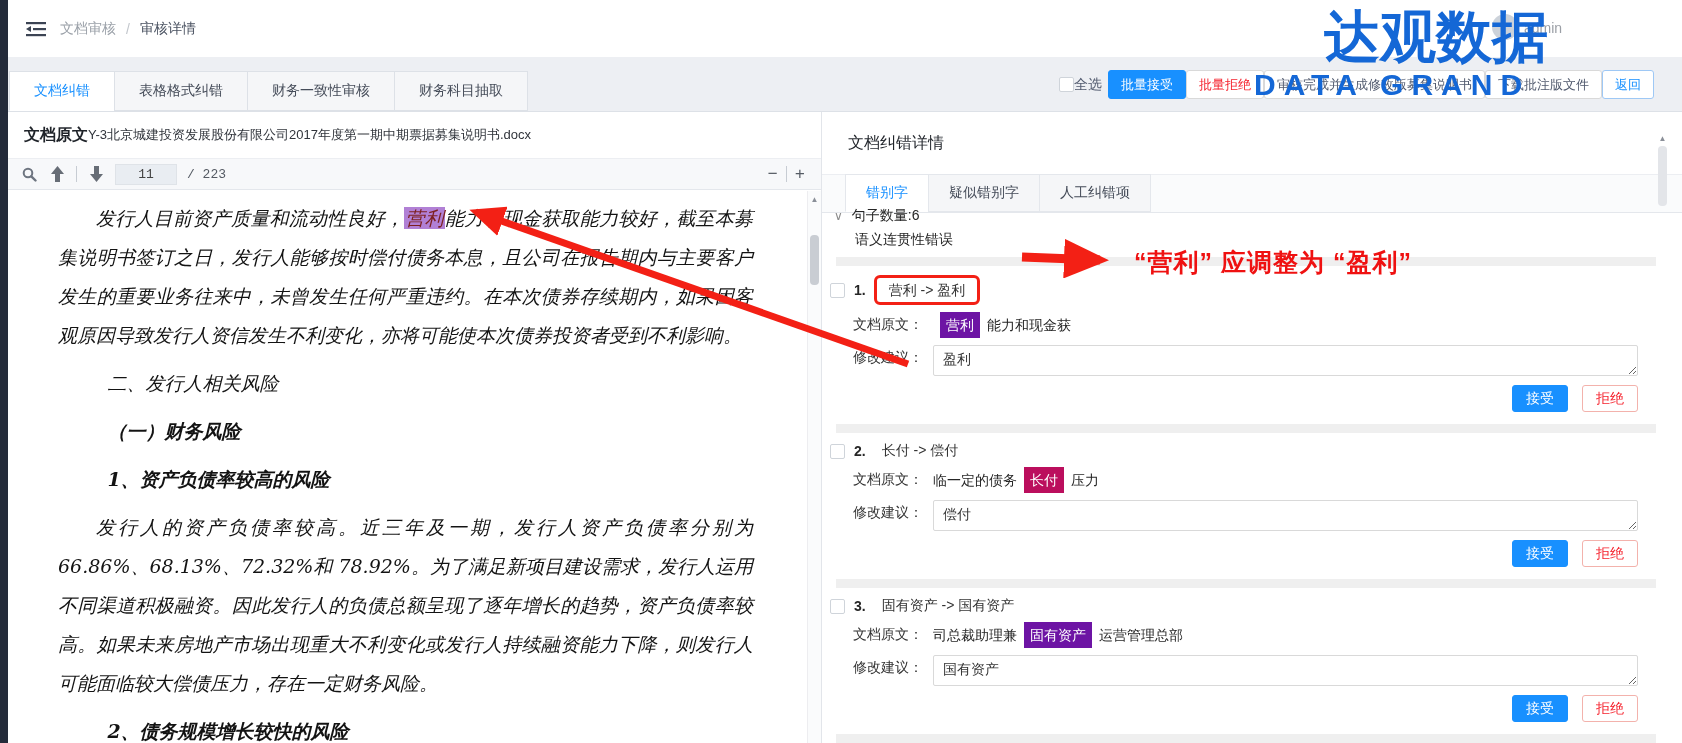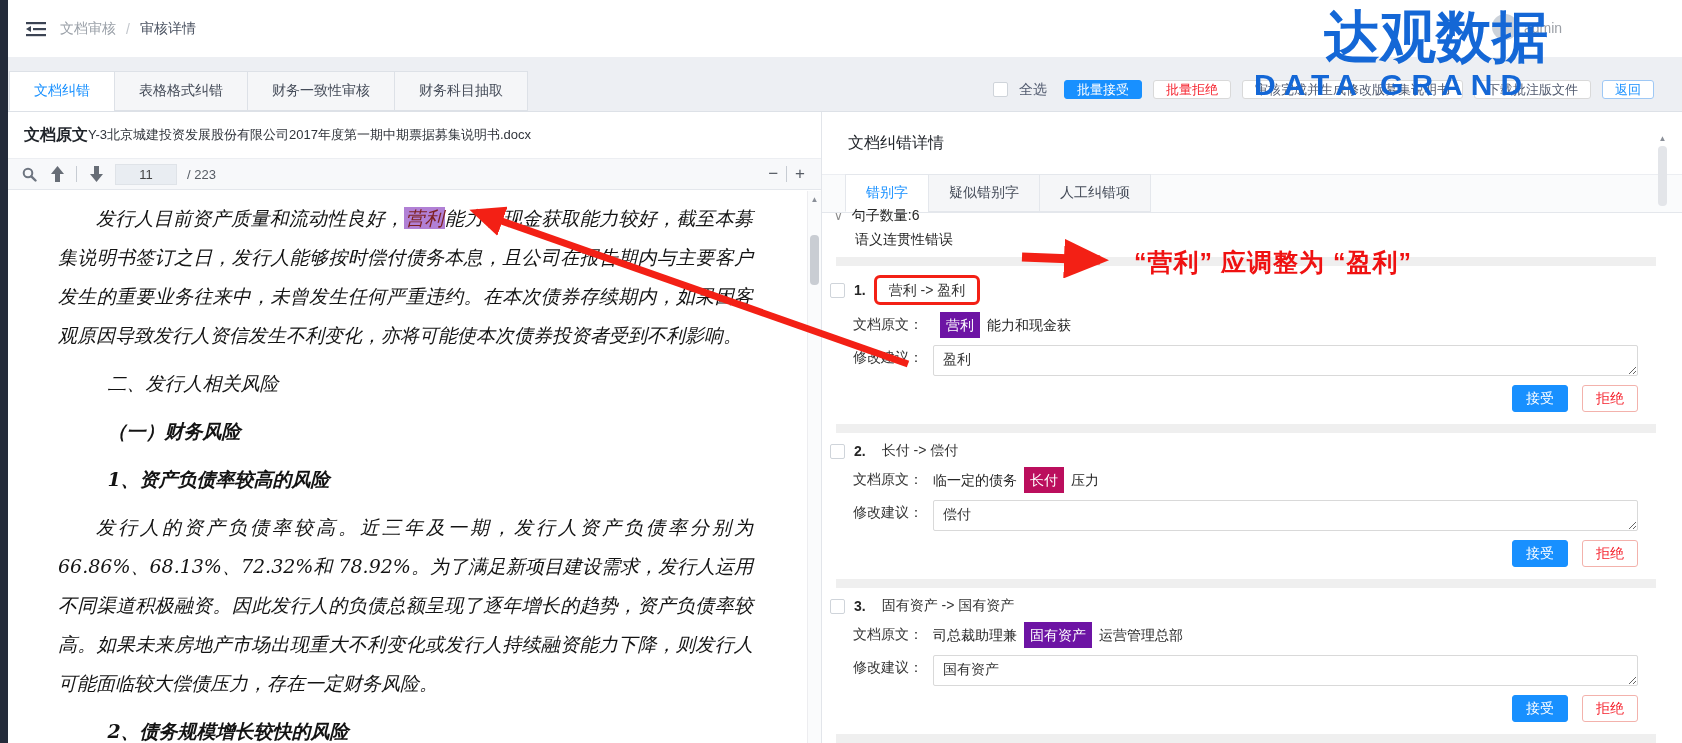--- a/index.html
+++ b/index.html
@@ -29,41 +29,41 @@
              letter-spacing:8px; color:#1467d6; z-index:60; pointer-events:none; white-space:nowrap; }
 
   
   .tabbar { position:absolute; left:8px; right:0; top:57px; height:55px; background:#edeff3;
             border-bottom:1px solid #dde1e7; display:flex; align-items:flex-end; padding-left:2px; z-index:4;}
   .mtabs { display:flex; align-items:flex-end;margin-top:8px; }
   .mtab { height:40px; padding:0 24px; display:flex; align-items:center; font-size:14px;
           color:#454c59; background:#f5f6f8; border:1px solid #dde1e7; margin-left:-1px;
           cursor:pointer; white-space:nowrap; }
   .mtab.active { background:#fff; color:#1890ff; border-bottom-color:#fff; }
-  .tb-actions { margin-left:auto; display:flex; align-items:center; gap:11px; padding-right:28px;
+  .tb-actions { margin-left:auto; display:flex; align-items:center; gap:0; padding-right:28px;
                 margin-bottom:12px; }
   .chk { width:15px; height:15px; border:1px solid #cfd4da; background:#fff; border-radius:2px; cursor:pointer; }
   .tb-label { font-size:14px; color:#515a6e; margin-right:6px; }
-  .btn { height:19px; padding:0 12px; font-size:13px; border-radius:3px; border:1px solid #d9d9d9;
+  .btn { height:29px; padding:0 12px; font-size:13px; border-radius:3px; border:1px solid #d9d9d9;
          background:#fff; color:#515a6e; cursor:pointer; white-space:nowrap; font-family:inherit; }
   .btn.primary { background:#1890ff; border-color:#1890ff; color:#fff; }
   .btn.danger  { color:#f5222d; }
   .btn.link-blue { color:#1890ff; border-color:#9ec8f5; }
 
   
   .content { position:absolute; left:8px; right:0; top:112px; bottom:0; display:flex; background:#fff; }
 
   
   .doc-panel { width:814px; flex:none; border-right:1px solid #e2e5ea; position:relative; }
   .doc-head { height:47px; border-bottom:1px solid #eceef2; display:flex; align-items:center;
               padding:0 16px; gap:0; }
   .doc-title { font-size:16px; font-weight:bold; color:#1f2329; white-space:nowrap; }
   .doc-file  { font-size:13px; color:#30343b; white-space:nowrap; overflow:hidden; }
   .doc-toolbar { height:31px; background:#f7f8fa; border-bottom:1px solid #e4e7ec;
-                 display:flex; align-items:center; padding:0 12px; gap:10px; }
+                 display:flex; align-items:center; padding:0 12px; gap:10px;font-family:Liberation Mono, monospace; }
   .ticon { width:18px; height:18px; cursor:pointer; display:flex; align-items:center; justify-content:center; }
   .vdiv { width:1px; height:16px; background:#c7ccd3; }
   .page-input { width:62px; height:21px; background:#e9edf2; border:1px solid #dfe3e8;
                 text-align:center; font-size:13px; color:#444; font-family:inherit; }
   .page-total { font-size:13px; color:#555b64; }
   .zoom-ctrl { margin-left:auto; display:flex; align-items:center; gap:8px; font-size:17px;
                color:#555b64; padding-right:4px; }
   .zoom-ctrl span { cursor:pointer; }
   .zoom-ctrl .vdiv { cursor:default; }
 

